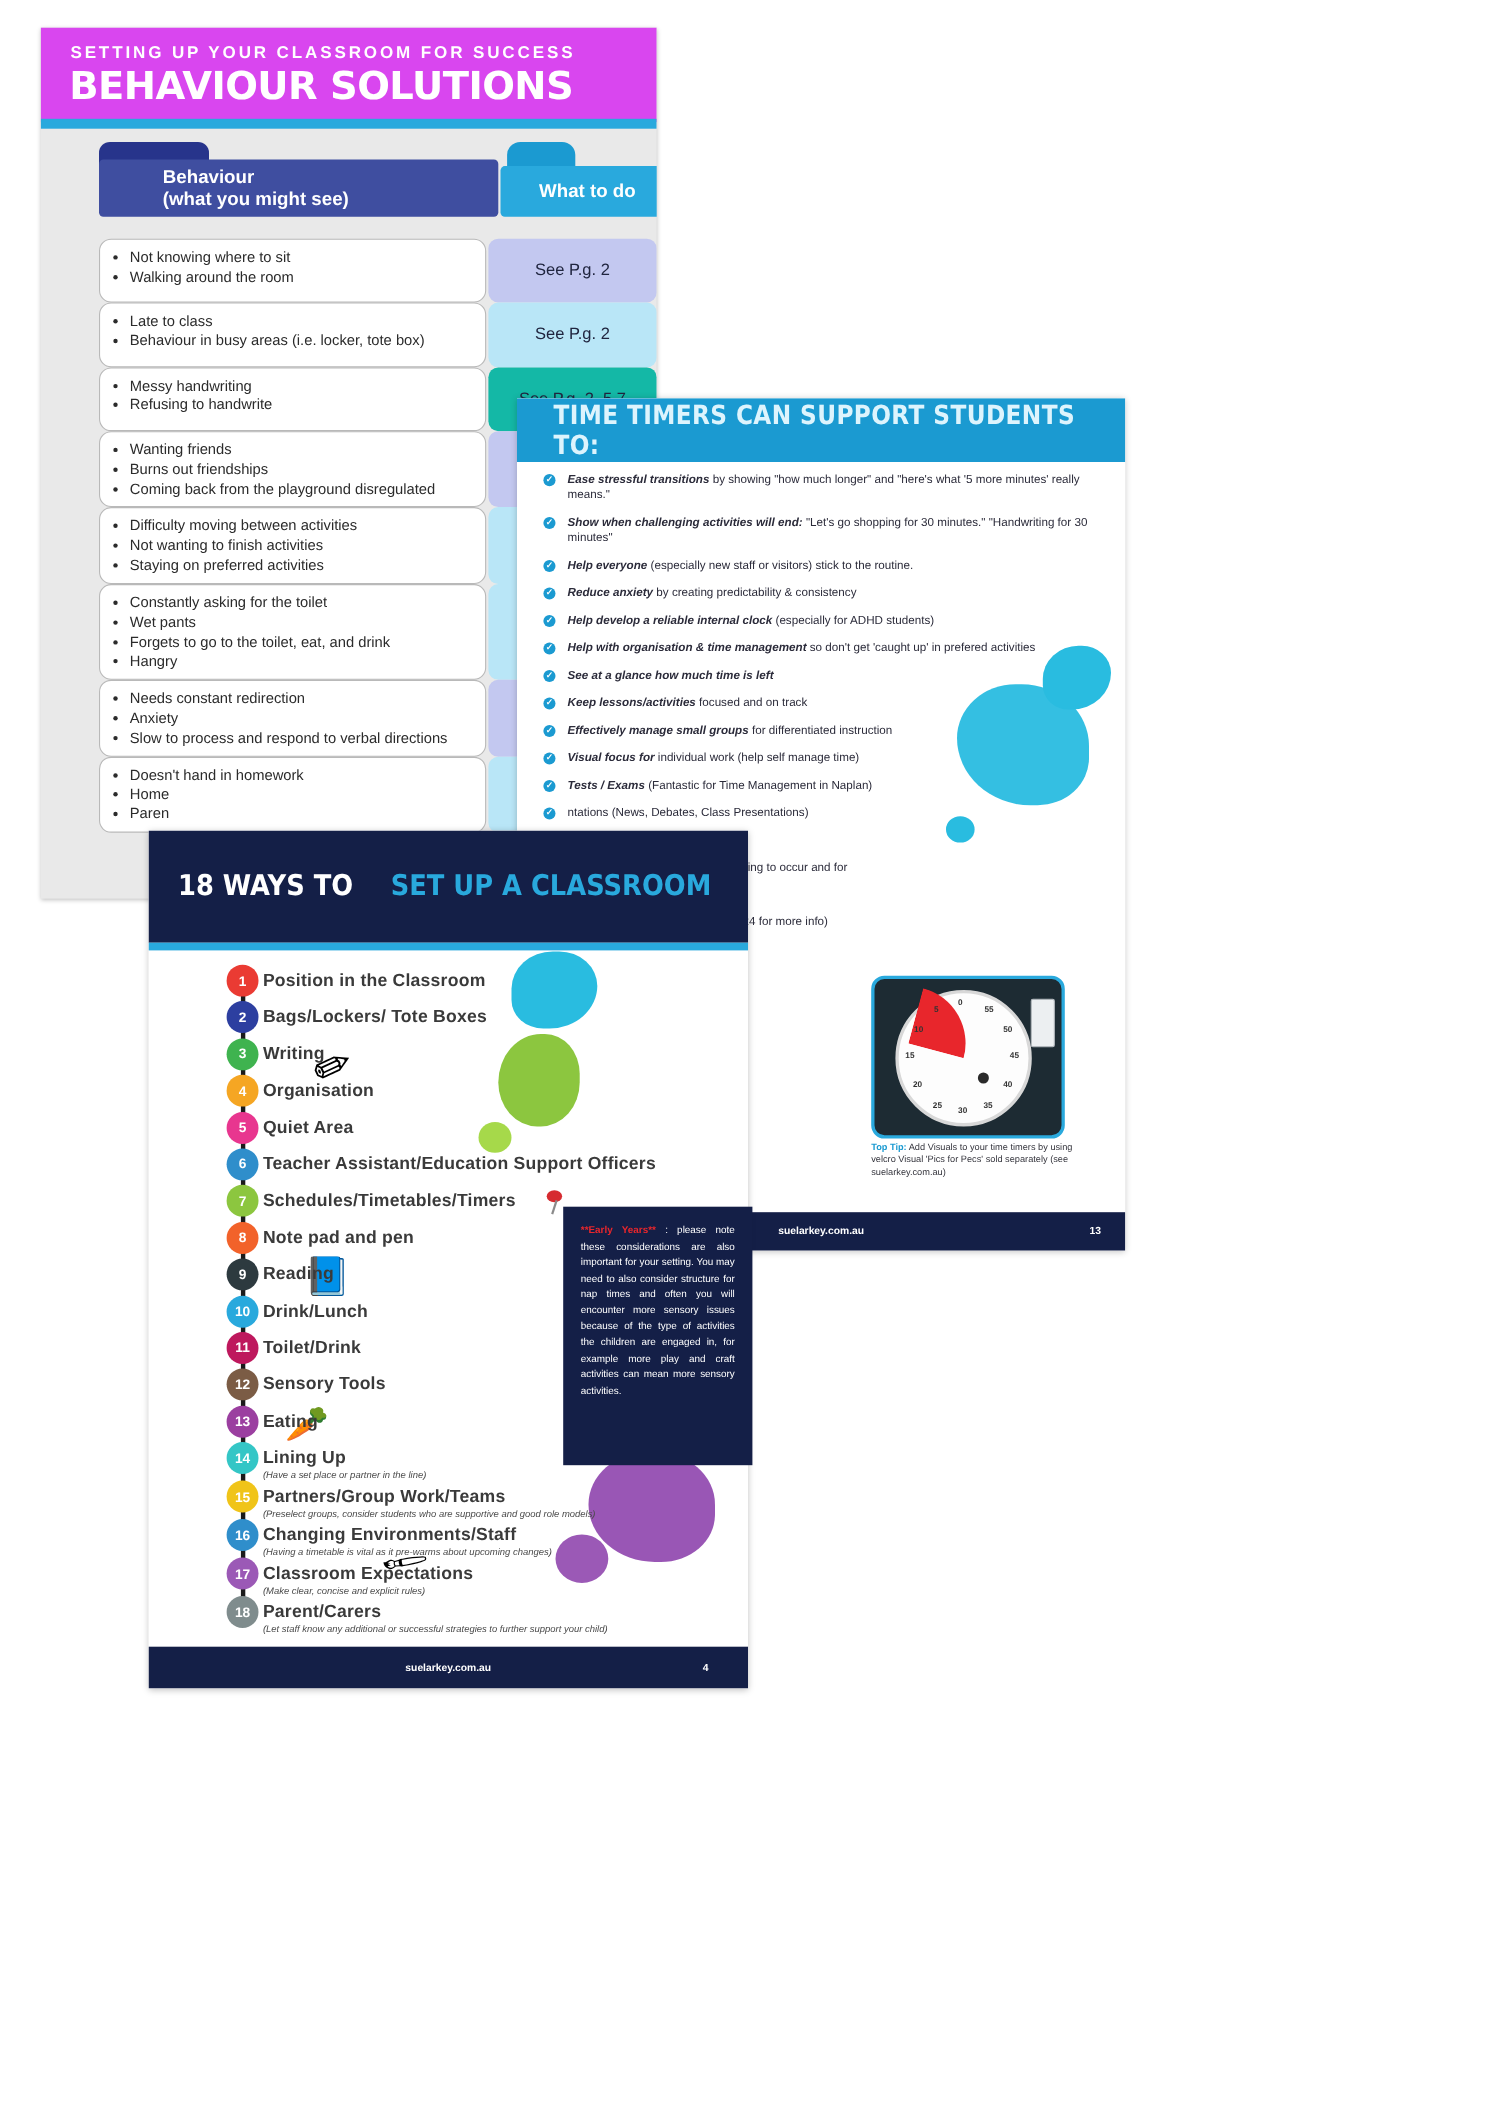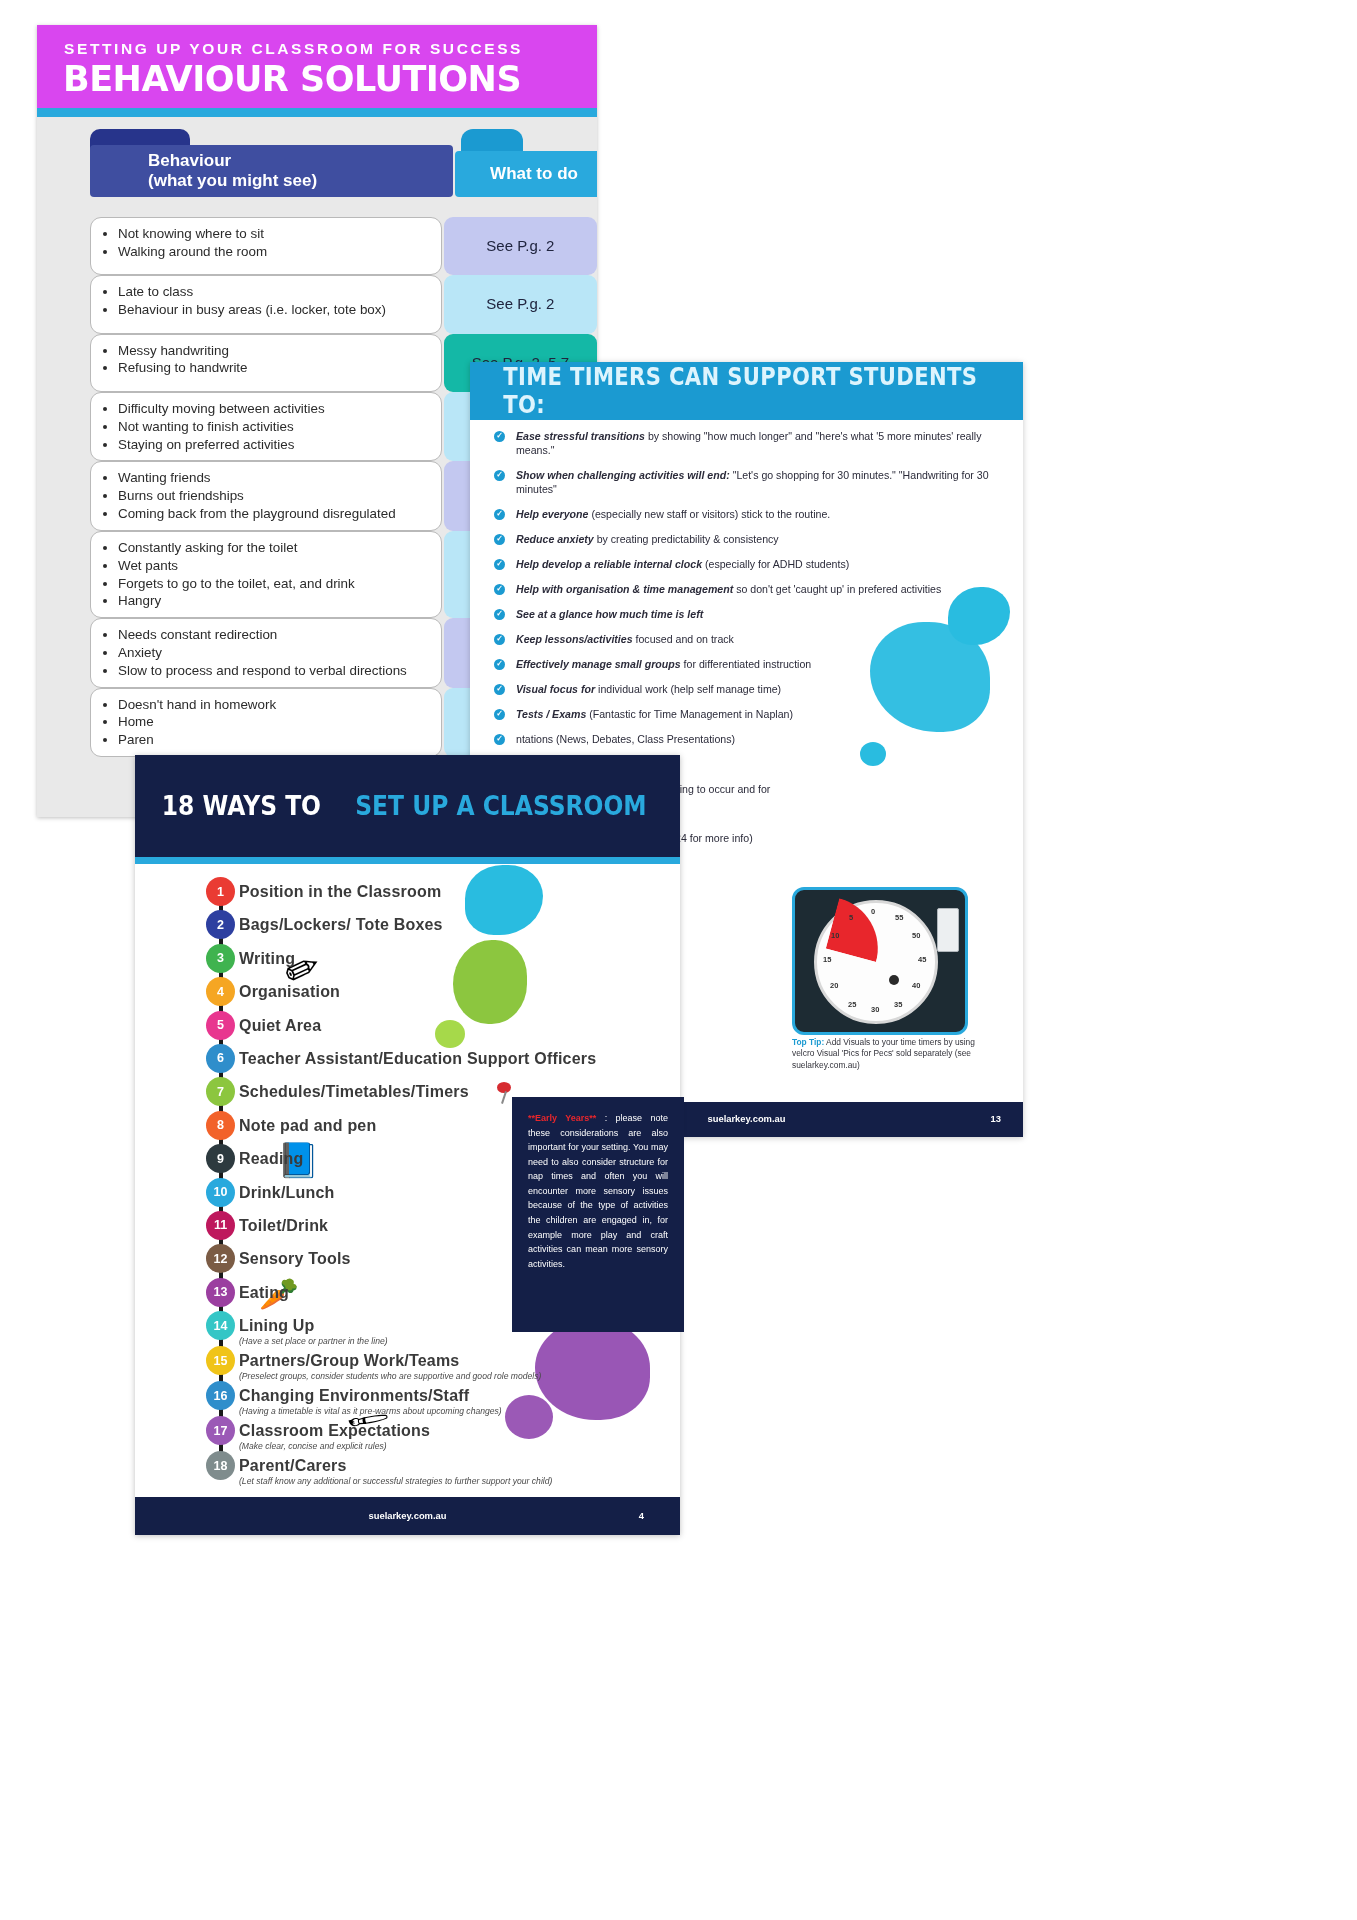--- a/index.html
+++ b/index.html
@@ -255,41 +255,41 @@
               <li>Refusing to handwrite</li>
             </ul>
           </div>
           <div class="bh-cell-b" style="background: #14b8a6;">
             <div>See P.g. 2, 5 7</div>
           </div>
         </div>
         <div class="bh-row">
           <div class="bh-cell-a">
             <ul>
-              <li>Difficulty moving between activities</li>
-              <li>Not wanting to finish activities</li>
-              <li>Staying on preferred activities</li>
-            </ul>
-          </div>
-          <div class="bh-cell-b" style="background: rgb(185, 230, 247);">
-            <div>See P</div>
-          </div>
-        </div>
-        <div class="bh-row">
-          <div class="bh-cell-a">
-            <ul>
               <li>Wanting friends</li>
               <li>Burns out friendships</li>
               <li>Coming back from the playground disregulated</li>
             </ul>
           </div>
           <div class="bh-cell-b" style="background: rgb(195, 200, 240);">
             <div>Join</div>
             <div>FREE</div>
             <div>(Tips</div>
+          </div>
+        </div>
+        <div class="bh-row">
+          <div class="bh-cell-a">
+            <ul>
+              <li>Difficulty moving between activities</li>
+              <li>Not wanting to finish activities</li>
+              <li>Staying on preferred activities</li>
+            </ul>
+          </div>
+          <div class="bh-cell-b" style="background: rgb(185, 230, 247);">
+            <div>See P</div>
           </div>
         </div>
         <div class="bh-row">
           <div class="bh-cell-a">
             <ul>
               <li>Constantly asking for the toilet</li>
               <li>Wet pants</li>
               <li>Forgets to go to the toilet, eat, and drink</li>
               <li>Hangry</li>
             </ul>

